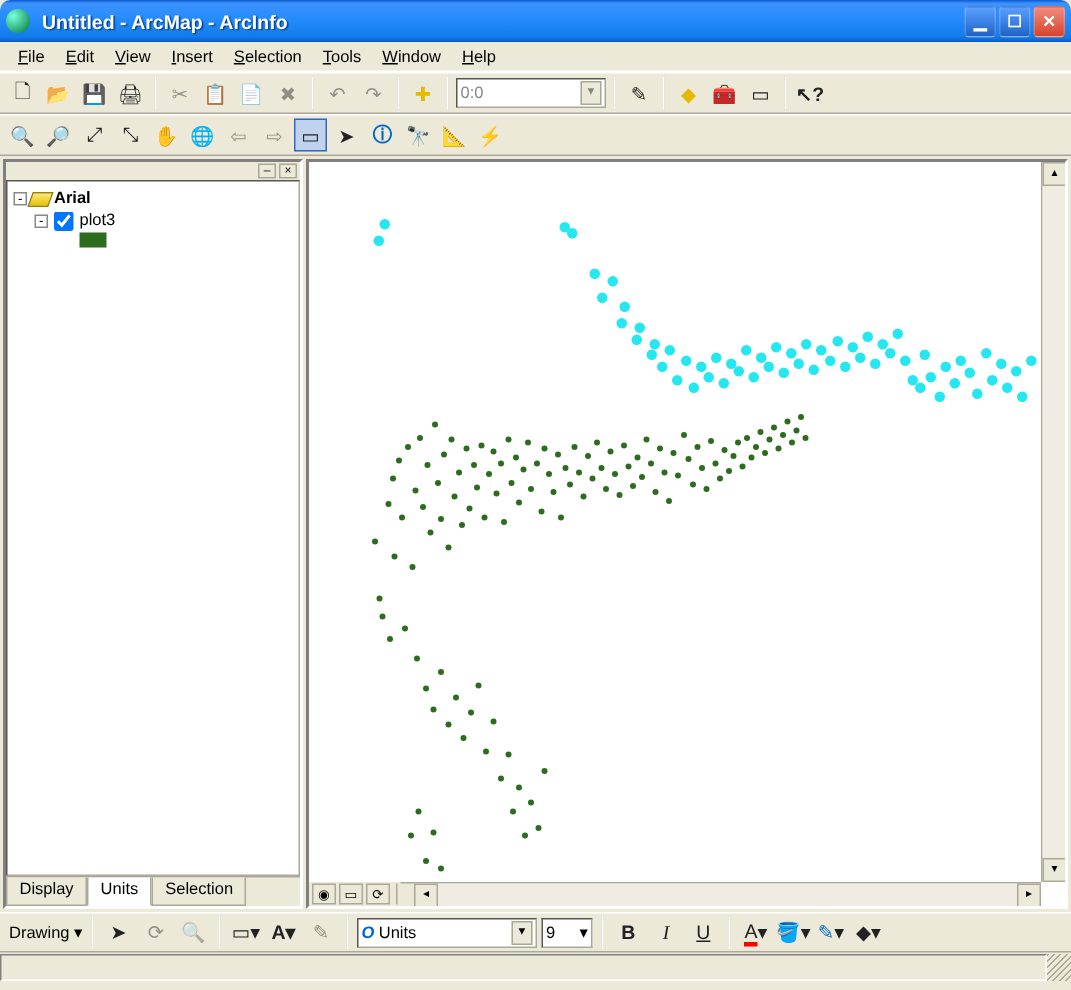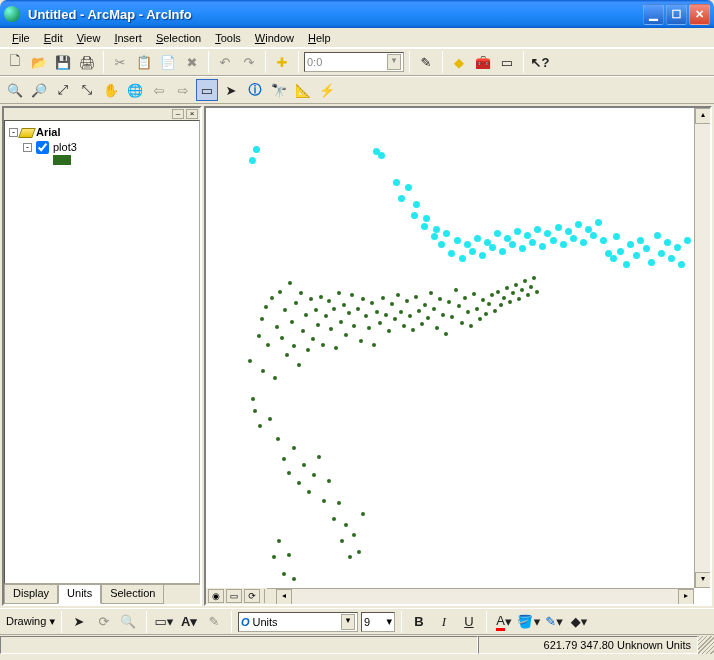--- a/index.html
+++ b/index.html
@@ -542,15 +542,14 @@
   <div class="tb-btn" style="text-decoration:underline;">U</div>
   <div class="tb-sep"></div>
   <div class="tb-btn"><span style="border-bottom:3px solid red;">A</span>▾</div>
   <div class="tb-btn"><span style="color:#e6b800;">🪣</span>▾</div>
   <div class="tb-btn"><span style="color:#06c;">✎</span>▾</div>
   <div class="tb-btn">◆▾</div>
 </div>
 
 <div class="statusbar">
   <div class="status-cell wide"></div>
-  <div class="status-cell" style="width:220px;justify-content:flex-end;">621.79 347.80 Unknown Units</div>
   <div class="grip"></div>
 </div>
 
 </body></html>

